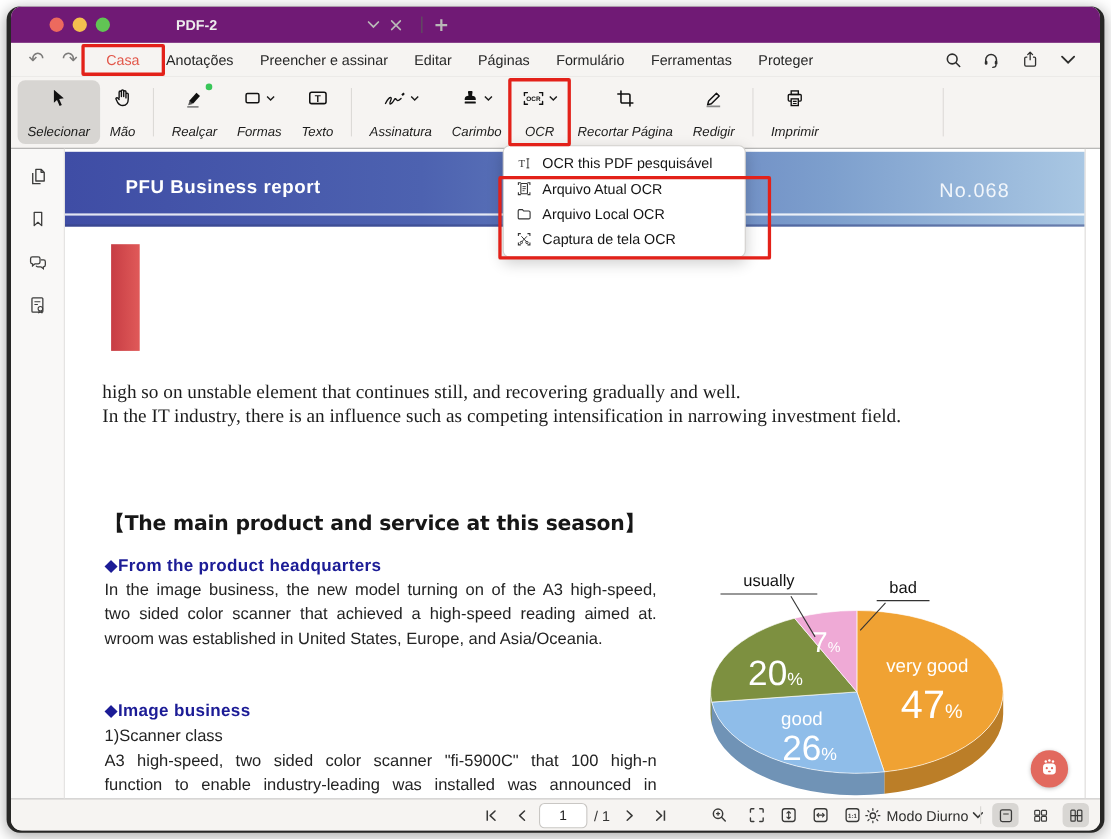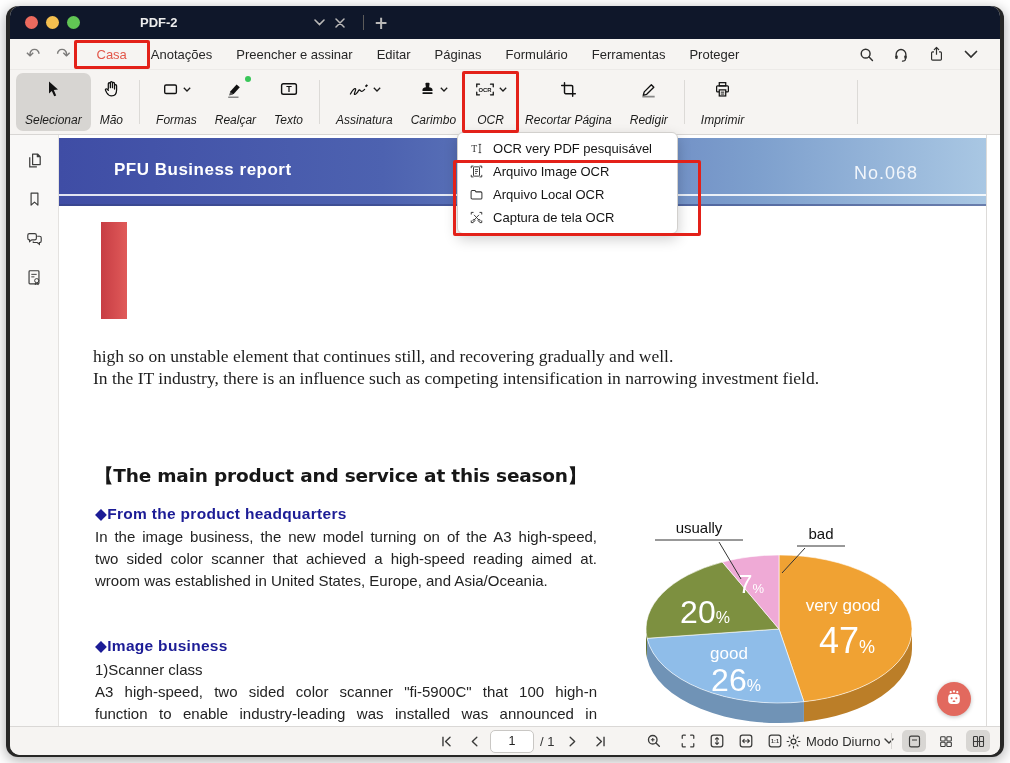--- a/index.html
+++ b/index.html
@@ -1,21 +1,21 @@
 <!DOCTYPE html>
 <html><head>
 <meta charset="utf-8">
 <style>
   html,body{margin:0;padding:0;background:#fff;}
   body{font-family:"Liberation Sans",sans-serif;width:1010px;height:763px;position:relative;overflow:hidden;}
   .frame{position:absolute;inset:0;background:#fff;}
   .shell{position:absolute;inset:6px;background:#272726;border-radius:12px;box-shadow:0 3px 14px rgba(0,0,0,.35);}
   .win{position:absolute;left:4px;right:4px;top:0;bottom:2px;border-radius:10px;overflow:hidden;background:#f6f4f2;display:flex;flex-direction:column;}
   
-  .titlebar{height:33px;background:#0f172a;display:flex;align-items:center;flex:none;color:#d6d5d4;}
+  .titlebar{height:33px;background:#701a75;display:flex;align-items:center;flex:none;color:#d6d5d4;padding-left:20px;}
   .lights{display:flex;gap:8px;margin-left:15px;}
   .light{width:13px;height:13px;border-radius:50%;}
   .l-red{background:#ec6a5e;}.l-yellow{background:#f4bf4f;}.l-green{background:#61c554;}
   .tab{margin-left:32px;width:205px;display:flex;align-items:center;height:100%;padding:0 8px 0 28px;}
   .tab-title{font-size:13px;font-weight:bold;color:#ececec;flex:1;}
   .tab-ico{color:#b9b8b7;display:flex;align-items:center;margin-left:10px;cursor:pointer;}
   .tbar-sep{width:1px;height:15px;background:#5c5b5a;margin:0 10px;}
   .plus{color:#b9b8b7;font-size:17px;font-weight:bold;cursor:pointer;font-family:"DejaVu Sans",sans-serif;}
   
   .menubar{height:30px;display:flex;align-items:center;background:#f6f4f2;flex:none;padding:0 16px;}
@@ -163,41 +163,41 @@
        <span class="ticon">
          <svg width="18" height="20" viewBox="0 0 20 22">
                 <path d="M7 11V5.2a1.15 1.15 0 0 1 2.3 0V9.6 M9.3 9.6V4a1.15 1.15 0 0 1 2.3 0v5.6 M11.6 9.6V4.9a1.15 1.15 0 0 1 2.3 0V11 M13.9 11V7.3a1.15 1.15 0 0 1 2.3 0v4.9c0 3.9-2.1 6.5-5.5 6.5-2.8 0-4.2-1.3-5.4-3.5L3.9 12.3c-.6-1 .9-2.1 1.8-1.1L7 12.6" fill="none" stroke="#111" stroke-width="1.4" stroke-linecap="round" stroke-linejoin="round"></path>
               </svg>
        </span>
        <span class="tlabel">Mão</span>
      </div>
      <div class="tbsep"></div>
      <div class="tool">
        <span class="ticon">
+         <svg width="20" height="20" viewBox="0 0 20 20">
+                <path d="M5.5 12.2 11.6 5.4l3.2 2.9-6.1 6.8-3.1-.4z" fill="#111"></path>
+                <path d="M5.3 12.5 4 16.6l4.3-1.1z" fill="#555"></path>
+                <line x1="3.2" y1="18.2" x2="13.5" y2="18.2" stroke="#888" stroke-width="1.6"></line>
+              </svg>
+         <span class="greendot"></span>
+       </span>
+       <span class="tlabel">Realçar</span>
+     </div>
+     <div class="tool">
+       <span class="ticon">
          <svg width="18" height="20" viewBox="0 0 20 20">
                 <rect x="3" y="5.5" width="13" height="9.5" rx="1.5" fill="none" stroke="#111" stroke-width="1.5"></rect>
               </svg>
          <span class="chev">
                 <svg width="8" height="5" viewBox="0 0 8 5">
                   <polyline points="0.8,0.8 4,4 7.2,0.8" fill="none" stroke="currentColor" stroke-width="1.3"></polyline>
                 </svg>
               </span>
        </span>
        <span class="tlabel">Formas</span>
-     </div>
-     <div class="tool">
-       <span class="ticon">
-         <svg width="20" height="20" viewBox="0 0 20 20">
-                <path d="M5.5 12.2 11.6 5.4l3.2 2.9-6.1 6.8-3.1-.4z" fill="#111"></path>
-                <path d="M5.3 12.5 4 16.6l4.3-1.1z" fill="#555"></path>
-                <line x1="3.2" y1="18.2" x2="13.5" y2="18.2" stroke="#888" stroke-width="1.6"></line>
-              </svg>
-         <span class="greendot"></span>
-       </span>
-       <span class="tlabel">Realçar</span>
      </div>
      <div class="tool">
        <span class="ticon">
          <svg width="20" height="20" viewBox="0 0 20 20">
                 <rect x="2.6" y="4.8" width="14.8" height="10.4" rx="1.8" fill="none" stroke="#111" stroke-width="1.4"></rect>
                 <text x="10" y="13.3" text-anchor="middle" font-size="9" font-weight="bold" font-family="Liberation Sans,sans-serif" fill="#111">T</text>
               </svg>
        </span>
        <span class="tlabel">Texto</span>
      </div>
@@ -246,31 +246,31 @@
        <span class="annot" style="inset:-2px -3px;"></span>
 
        <div class="menu-panel">
          <div class="menu-row">
            <span class="ric">
              <svg width="15" height="15" viewBox="0 0 20 20">
                     <text x="7" y="14.5" text-anchor="middle" font-size="13" font-family="Liberation Serif,serif" fill="#333">T</text>
                     <path d="M14.5 4.5v11 M12.8 4.5h3.4 M12.8 15.5h3.4" stroke="#333" stroke-width="1.2"></path>
                   </svg>
            </span>
-           <span>OCR very PDF pesquisável</span>
+           <span>OCR this PDF pesquisável</span>
          </div>
          <div class="menu-row">
            <span class="ric">
              <svg width="15" height="15" viewBox="0 0 20 20">
                     <path d="M3 5.5V2.8h3 M17 5.5V2.8h-3 M3 14.5v2.7h3 M17 14.5v2.7h-3" fill="none" stroke="#333" stroke-width="1.3"></path>
                     <rect x="6" y="3.8" width="8" height="12.4" rx="1" fill="none" stroke="#333" stroke-width="1.3"></rect>
                     <path d="M8 7.5h4 M8 10h4 M8 12.5h2.5" stroke="#333" stroke-width="1.1"></path>
                   </svg>
            </span>
-           <span>Arquivo Image OCR</span>
+           <span>Arquivo Atual OCR</span>
          </div>
          <div class="menu-row">
            <span class="ric">
              <svg width="15" height="15" viewBox="0 0 20 20">
                     <path d="M2.8 6.2c0-.8.7-1.5 1.5-1.5h3.6L9.4 6.5h6.3c.8 0 1.5.7 1.5 1.5v6.5c0 .8-.7 1.5-1.5 1.5H4.3c-.8 0-1.5-.7-1.5-1.5z" fill="none" stroke="#333" stroke-width="1.35"></path>
                   </svg>
            </span>
            <span>Arquivo Local OCR</span>
          </div>
          <div class="menu-row">

